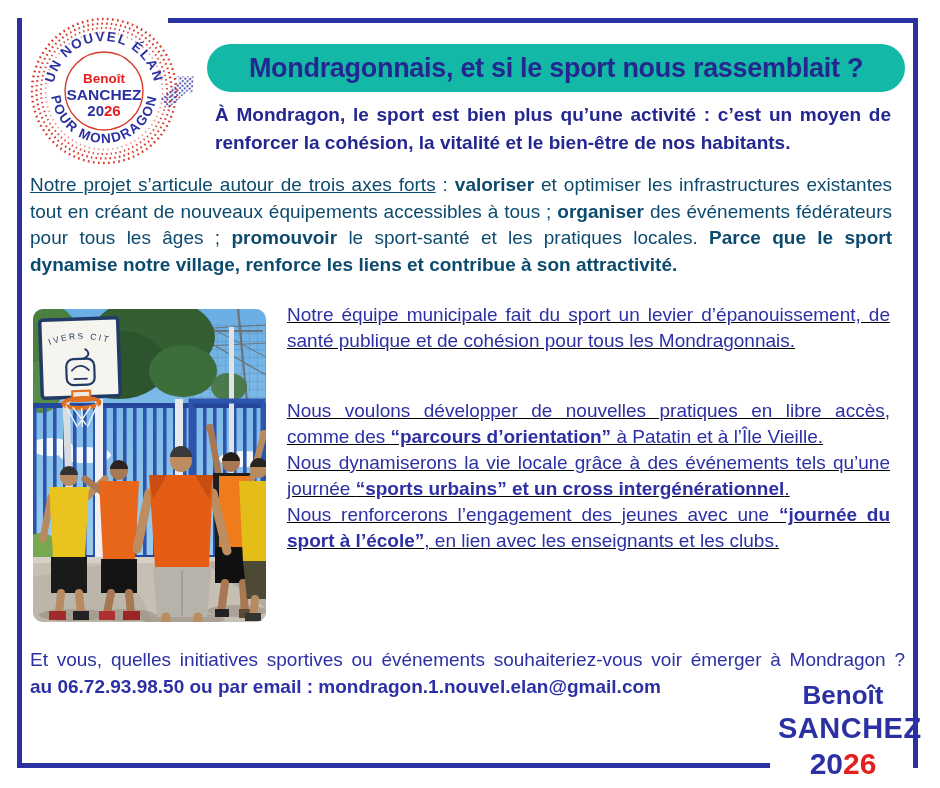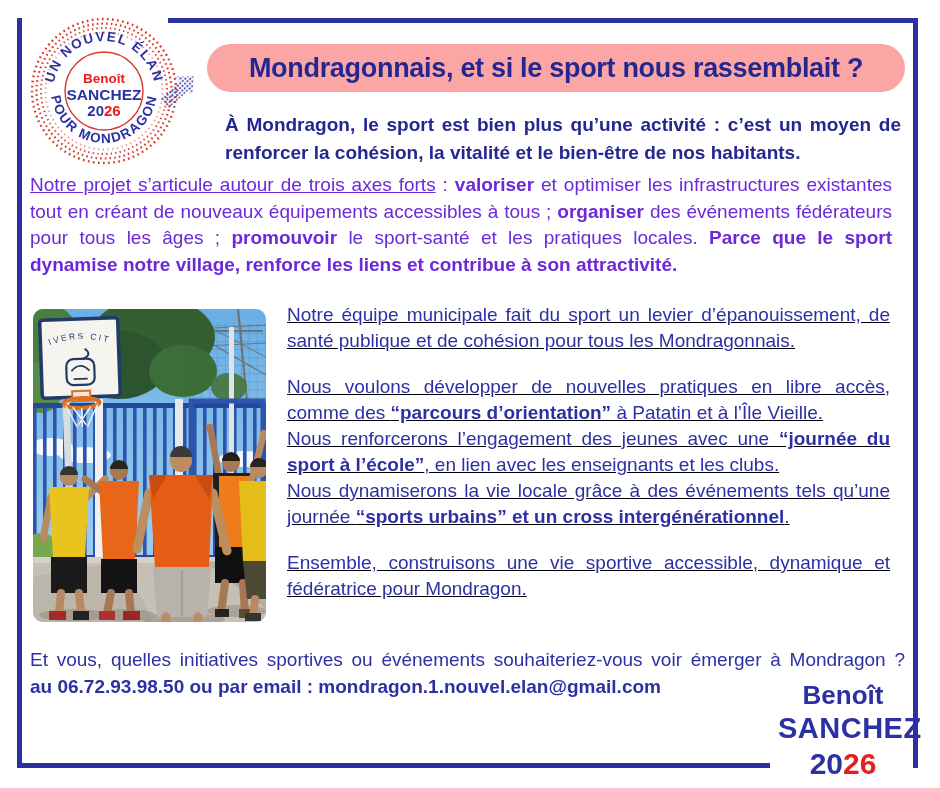--- a/index.html
+++ b/index.html
@@ -10,36 +10,36 @@
   .frame{position:absolute;background:#2b31a0;}
   .frame-top{left:168px;top:18px;width:750px;height:5px;}
   .frame-right{left:913px;top:18px;width:5px;height:750px;}
   .frame-left{left:17px;top:18px;width:5px;height:750px;}
   .frame-bottom{left:17px;top:763px;width:753px;height:5px;}
 
   
   .logo{position:absolute;left:24px;top:8px;}
 
   
-  .banner{position:absolute;left:207px;top:44px;width:698px;height:48px;background:#fca5a5;
+  .banner{position:absolute;left:207px;top:44px;width:698px;height:48px;background:#14b8a6;
           border-radius:26px;display:flex;align-items:center;justify-content:center;}
   .banner .t{font-weight:bold;font-size:27px;color:#23278f;letter-spacing:-0.3px;}
 
-  .intro{position:absolute;left:209px;top:95px;width:676px;margin:16px;
+  .intro{position:absolute;left:209px;top:95px;width:676px;margin:6px;
          font-size:19px;line-height:28px;font-weight:bold;color:#23278f;text-align:justify;}
 
   .axes{position:absolute;left:30px;top:172px;width:862px;margin:0;
-        font-size:19px;line-height:26.5px;color:#6d28d9;text-align:justify;}
+        font-size:19px;line-height:26.5px;color:#0c4a6e;text-align:justify;}
 
   .photo-wrap{position:absolute;left:33px;top:309px;width:233px;height:313px;
               border-radius:10px;overflow:hidden;}
 
   .side{position:absolute;left:287px;top:302px;width:603px;text-decoration:underline;}
   .side p{margin:0;font-size:19px;line-height:26px;color:#2c30a4;text-align:justify;}
-  .side p.gap{margin-top:20px;}
+  .side p.gap{margin-top:44px;}
 
   .bottom{position:absolute;left:30px;top:646px;width:875px;}
   .bottom p{margin:0;font-size:19px;line-height:27px;color:#2c30a4;}
   .bottom .jl{text-align:justify;text-align-last:justify;}
   .bottom .bl{font-weight:bold;}
 
   .signature{position:absolute;left:778px;top:682px;width:130px;text-align:center;
              color:#2b31a3;font-weight:bold;line-height:1;}
   .signature .first{font-size:26px;margin-bottom:6px;}
   .signature .last{font-size:29px;letter-spacing:0.5px;margin-bottom:6px;}
@@ -258,23 +258,22 @@
           <line x1="133" y1="308" x2="133" y2="313" stroke="#bd8d60" stroke-width="9"></line>
           <line x1="165" y1="308" x2="165" y2="313" stroke="#bd8d60" stroke-width="9"></line>
         </g>
       </g>
     </svg>
   </div>
 
   <div class="side">
     <p><span>Notre équipe municipale fait du sport un levier d’épanouissement, de santé publique et de cohésion pour tous les Mondragonnais.</span></p>
     <p class="gap"><span>Nous voulons développer de nouvelles pratiques en libre accès, comme des </span><span class="b">“parcours d’orientation”</span><span> à Patatin et à l’Île Vieille.</span></p>
+    <p><span>Nous dynamiserons la vie locale grâce à des événements tels qu’une journée </span><span class="b">“sports urbains” et un cross intergénérationnel</span><span>.</span></p>
     <p><span>Nous renforcerons l’engagement des jeunes avec une </span><span class="b">“journée du sport à l’école”</span><span>, en lien avec les enseignants et les clubs.</span></p>
-    <p><span>Nous dynamiserons la vie locale grâce à des événements tels qu’une journée </span><span class="b">“sports urbains” et un cross intergénérationnel</span><span>.</span></p>
-    <p class="gap"><span>Ensemble, construisons une vie sportive accessible, dynamique et fédératrice pour Mondragon.</span></p>
   </div>
 
   <div class="bottom">
     <p class="jl"><span>Et vous, quelles initiatives sportives ou événements souhaiteriez-vous voir émerger à Mondragon ?</span></p>
     <p class="bl"><span class="b">au 06.72.93.98.50 ou par email : mondragon.1.nouvel.elan@gmail.com</span></p>
   </div>
 
   <div class="signature">
     <div class="first">Benoît</div>
     <div class="last">SANCHEZ</div>

